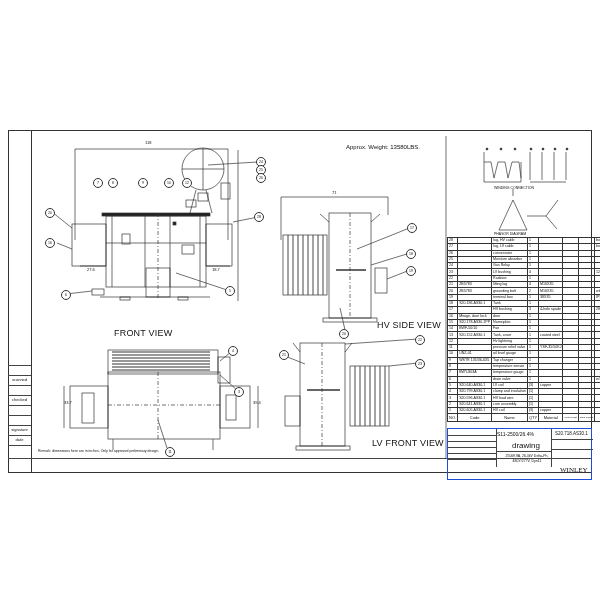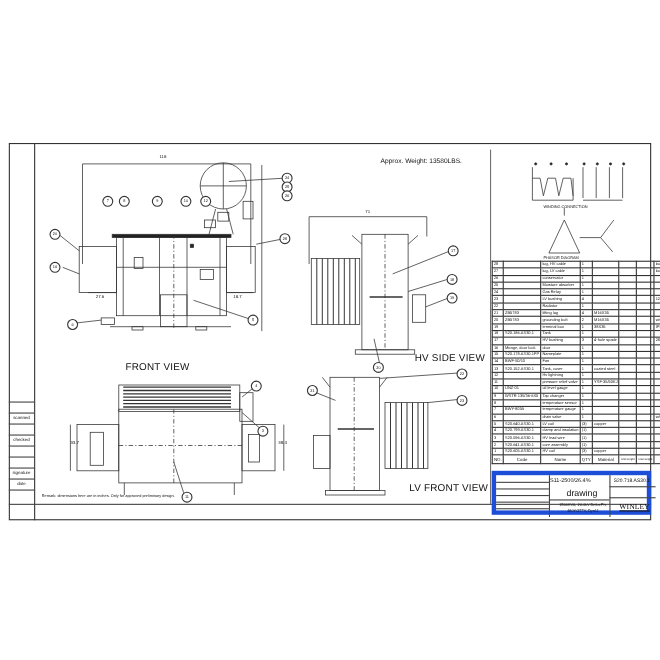--- a/index.html
+++ b/index.html
@@ -7,28 +7,28 @@
   .sheet{position:absolute;left:8px;top:130px;width:584px;height:343px;border:1px solid #333;box-sizing:border-box;background:#fff;}
   .leftstrip{position:absolute;left:8px;top:130px;width:24px;height:343px;border-right:1px solid #333;box-sizing:border-box;}
   .leftstrip .cell{position:absolute;left:0;width:23px;border-top:1px solid #444;font-size:4px;text-align:center;line-height:7px;}
   .bottomline{position:absolute;left:8px;top:458px;width:584px;border-top:1px solid #444;}
   .label{position:absolute;font-size:9px;letter-spacing:0.2px;}
   .weight{position:absolute;left:346px;top:144px;font-size:6px;}
   .note{position:absolute;left:38px;top:449px;font-size:3.5px;}
   table.bom{position:absolute;left:447px;top:237px;width:145px;border-collapse:collapse;font-size:3.6px;}
   table.bom td{border:1px solid #333;height:5.3px;padding:0 1px;white-space:nowrap;overflow:hidden;line-height:5px;}
   table.bom tr.hdr td{height:7px;font-size:4px;text-align:center;}
-  .title-block{position:absolute;left:447px;top:428px;width:145px;height:40px;border:4px solid #1d4ed8;box-sizing:border-box;}
+  .title-block{position:absolute;left:447px;top:428px;width:145px;height:52px;border:1px solid #1d4ed8;box-sizing:border-box;}
   .tb-grid{position:absolute;left:0;top:0;width:48px;height:38px;}
   .tb-grid div{position:absolute;border-top:1px solid #444;left:0;width:48px;}
   .tb-model{position:absolute;left:49px;top:2px;font-size:5px;}
   .tb-drawing{position:absolute;left:64px;top:12px;font-size:8px;}
   .tb-sub{position:absolute;left:55px;top:25px;font-size:3.5px;width:48px;text-align:center;line-height:5px;}
   .tb-code{position:absolute;left:107px;top:2px;font-size:4.5px;}
-  .tb-brand{position:absolute;left:112px;top:25px;font-size:7px;font-family:"Liberation Serif",serif;text-decoration:underline;}
+  .tb-brand{position:absolute;left:112px;top:37px;font-size:7px;font-family:"Liberation Serif",serif;}
   .vline{position:absolute;border-left:1px solid #444;}
   .hline{position:absolute;border-top:1px solid #444;}
   .balloon{position:absolute;width:8px;height:8px;border:1px solid #333;border-radius:50%;font-size:3.5px;text-align:center;line-height:8px;background:#fff;}
   .caption{position:absolute;font-size:5px;}
 </style>
 </head>
 <body>
 
 <div class="sheet"></div>
 

